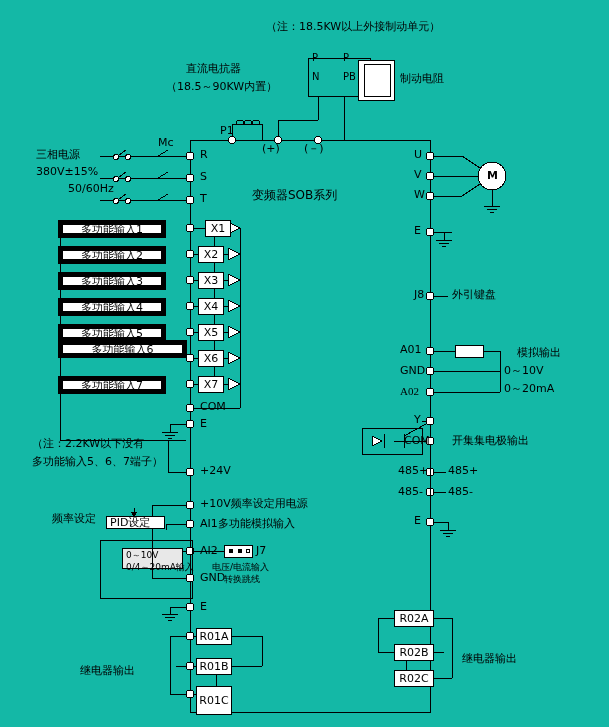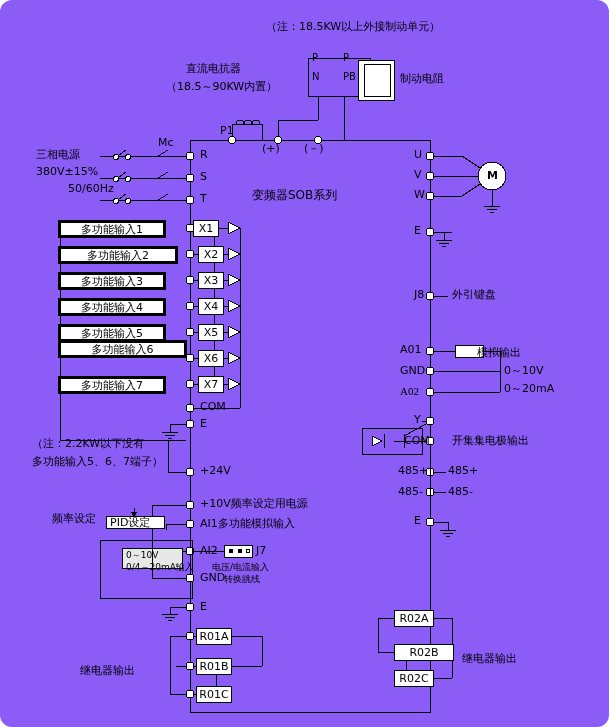--- a/index.html
+++ b/index.html
@@ -1,23 +1,23 @@
 <!DOCTYPE html>
 <html><head>
 <meta charset="utf-8">
 <style>
   html,body{margin:0;padding:0;background:#ffffff;}
   body{font-family:"DejaVu Sans","Liberation Sans",sans-serif;}
-  #root{position:relative;width:609px;height:727px;overflow:hidden;background:#8b5cf6;border-radius:12px;}
+  #root{position:relative;width:609px;height:727px;overflow:hidden;background:#14b8a6;}
   #svgroot{position:absolute;left:0;top:0;width:609px;height:727px;}
   .lbl{position:absolute;font-size:11px;color:#000;white-space:nowrap;line-height:1.25;}
   .lbl.sm{font-size:10px;}
   .lbl.xs{font-size:9px;}
   .lbl.c{text-align:center;}
-  .box{position:absolute;border:3px solid #000000;background:#fff;box-sizing:border-box;
+  .box{position:absolute;border:5px solid #000000;background:#fff;box-sizing:border-box;
        display:flex;align-items:center;justify-content:center;font-size:11px;color:#000;}
   .term{position:absolute;border:1px solid #000;background:#fff;box-sizing:border-box;
        display:flex;align-items:center;justify-content:center;font-size:11px;color:#000;}
 </style>
 </head>
 <body>
 
 <div id="root">
 
   <svg id="svgroot" viewBox="0 0 609 727">
@@ -310,40 +310,40 @@
 
   <div class="lbl" style="left:414px;top:148px;">U</div>
   <div class="lbl" style="left:414px;top:168px;">V</div>
   <div class="lbl" style="left:414px;top:188px;">W</div>
   <div class="lbl" style="left:487px;top:169px;font-weight:bold;">M</div>
   <div class="lbl" style="left:414px;top:224px;">E</div>
 
   <div class="box" style="left:58px;top:220px;width:108px;height:18px;">
       <span>多功能输入1</span>
     </div>
-  <div class="box" style="left:58px;top:246px;width:120px;height:18px;">
+  <div class="box" style="left:58px;top:246px;width:108px;height:18px;">
       <span>多功能输入2</span>
     </div>
   <div class="box" style="left:58px;top:272px;width:108px;height:18px;">
       <span>多功能输入3</span>
     </div>
   <div class="box" style="left:58px;top:298px;width:108px;height:18px;">
       <span>多功能输入4</span>
     </div>
   <div class="box" style="left:58px;top:324px;width:108px;height:18px;">
       <span>多功能输入5</span>
     </div>
   <div class="box" style="left:58px;top:340px;width:129px;height:18px;">
       <span>多功能输入6</span>
     </div>
   <div class="box" style="left:58px;top:376px;width:108px;height:18px;">
       <span>多功能输入7</span>
     </div>
 
-  <div class="term" style="left:193px;top:220px;width:26px;height:17px;">
+  <div class="term" style="left:205px;top:220px;width:26px;height:17px;">
       <span>X1</span>
     </div>
   <div class="term" style="left:198px;top:246px;width:26px;height:17px;">
       <span>X2</span>
     </div>
   <div class="term" style="left:198px;top:272px;width:26px;height:17px;">
       <span>X3</span>
     </div>
   <div class="term" style="left:198px;top:298px;width:26px;height:17px;">
       <span>X4</span>
@@ -380,49 +380,49 @@
   <div class="lbl xs" style="left:126px;top:562px;">0/4～20mA输入</div>
   <div class="lbl" style="left:200px;top:571px;">GND</div>
   <div class="lbl" style="left:200px;top:600px;">E</div>
 
   <div class="term" style="left:196px;top:628px;width:36px;height:17px;">
       <span>R01A</span>
     </div>
   <div class="term" style="left:196px;top:658px;width:36px;height:17px;">
       <span>R01B</span>
     </div>
-  <div class="term" style="left:196px;top:686px;width:36px;height:17px;">
+  <div class="term" style="left:196px;top:686px;width:36px;height:29px;">
       <span>R01C</span>
     </div>
   <div class="lbl" style="left:80px;top:664px;">继电器输出</div>
 
   <div class="lbl" style="left:414px;top:288px;">J8</div>
   <div class="lbl" style="left:452px;top:288px;">外引键盘</div>
 
   <div class="lbl" style="left:400px;top:343px;">A01</div>
   <div class="lbl" style="left:400px;top:364px;">GND</div>
   <div class="lbl" style="left:400px;top:385px;font-family:Liberation Serif, serif;">A02</div>
-  <div class="lbl" style="left:477px;top:346px;">模拟输出</div>
+  <div class="lbl" style="left:517px;top:346px;">模拟输出</div>
   <div class="lbl" style="left:504px;top:364px;">0～10V</div>
   <div class="lbl" style="left:504px;top:382px;">0～20mA</div>
 
   <div class="lbl" style="left:414px;top:413px;">Y</div>
   <div class="lbl" style="left:404px;top:434px;">COM</div>
   <div class="lbl" style="left:452px;top:434px;">开集集电极输出</div>
 
   <div class="lbl" style="left:398px;top:464px;">485+</div>
   <div class="lbl" style="left:448px;top:464px;">485+</div>
   <div class="lbl" style="left:398px;top:485px;">485-</div>
   <div class="lbl" style="left:448px;top:485px;">485-</div>
   <div class="lbl" style="left:414px;top:514px;">E</div>
 
   <div class="term" style="left:394px;top:610px;width:40px;height:17px;">
       <span>R02A</span>
     </div>
-  <div class="term" style="left:394px;top:644px;width:60px;height:17px;">
+  <div class="term" style="left:394px;top:644px;width:40px;height:17px;">
       <span>R02B</span>
     </div>
   <div class="term" style="left:394px;top:670px;width:40px;height:17px;">
       <span>R02C</span>
     </div>
   <div class="lbl" style="left:462px;top:652px;">继电器输出</div>
 
 </div>
 
 </body></html>

